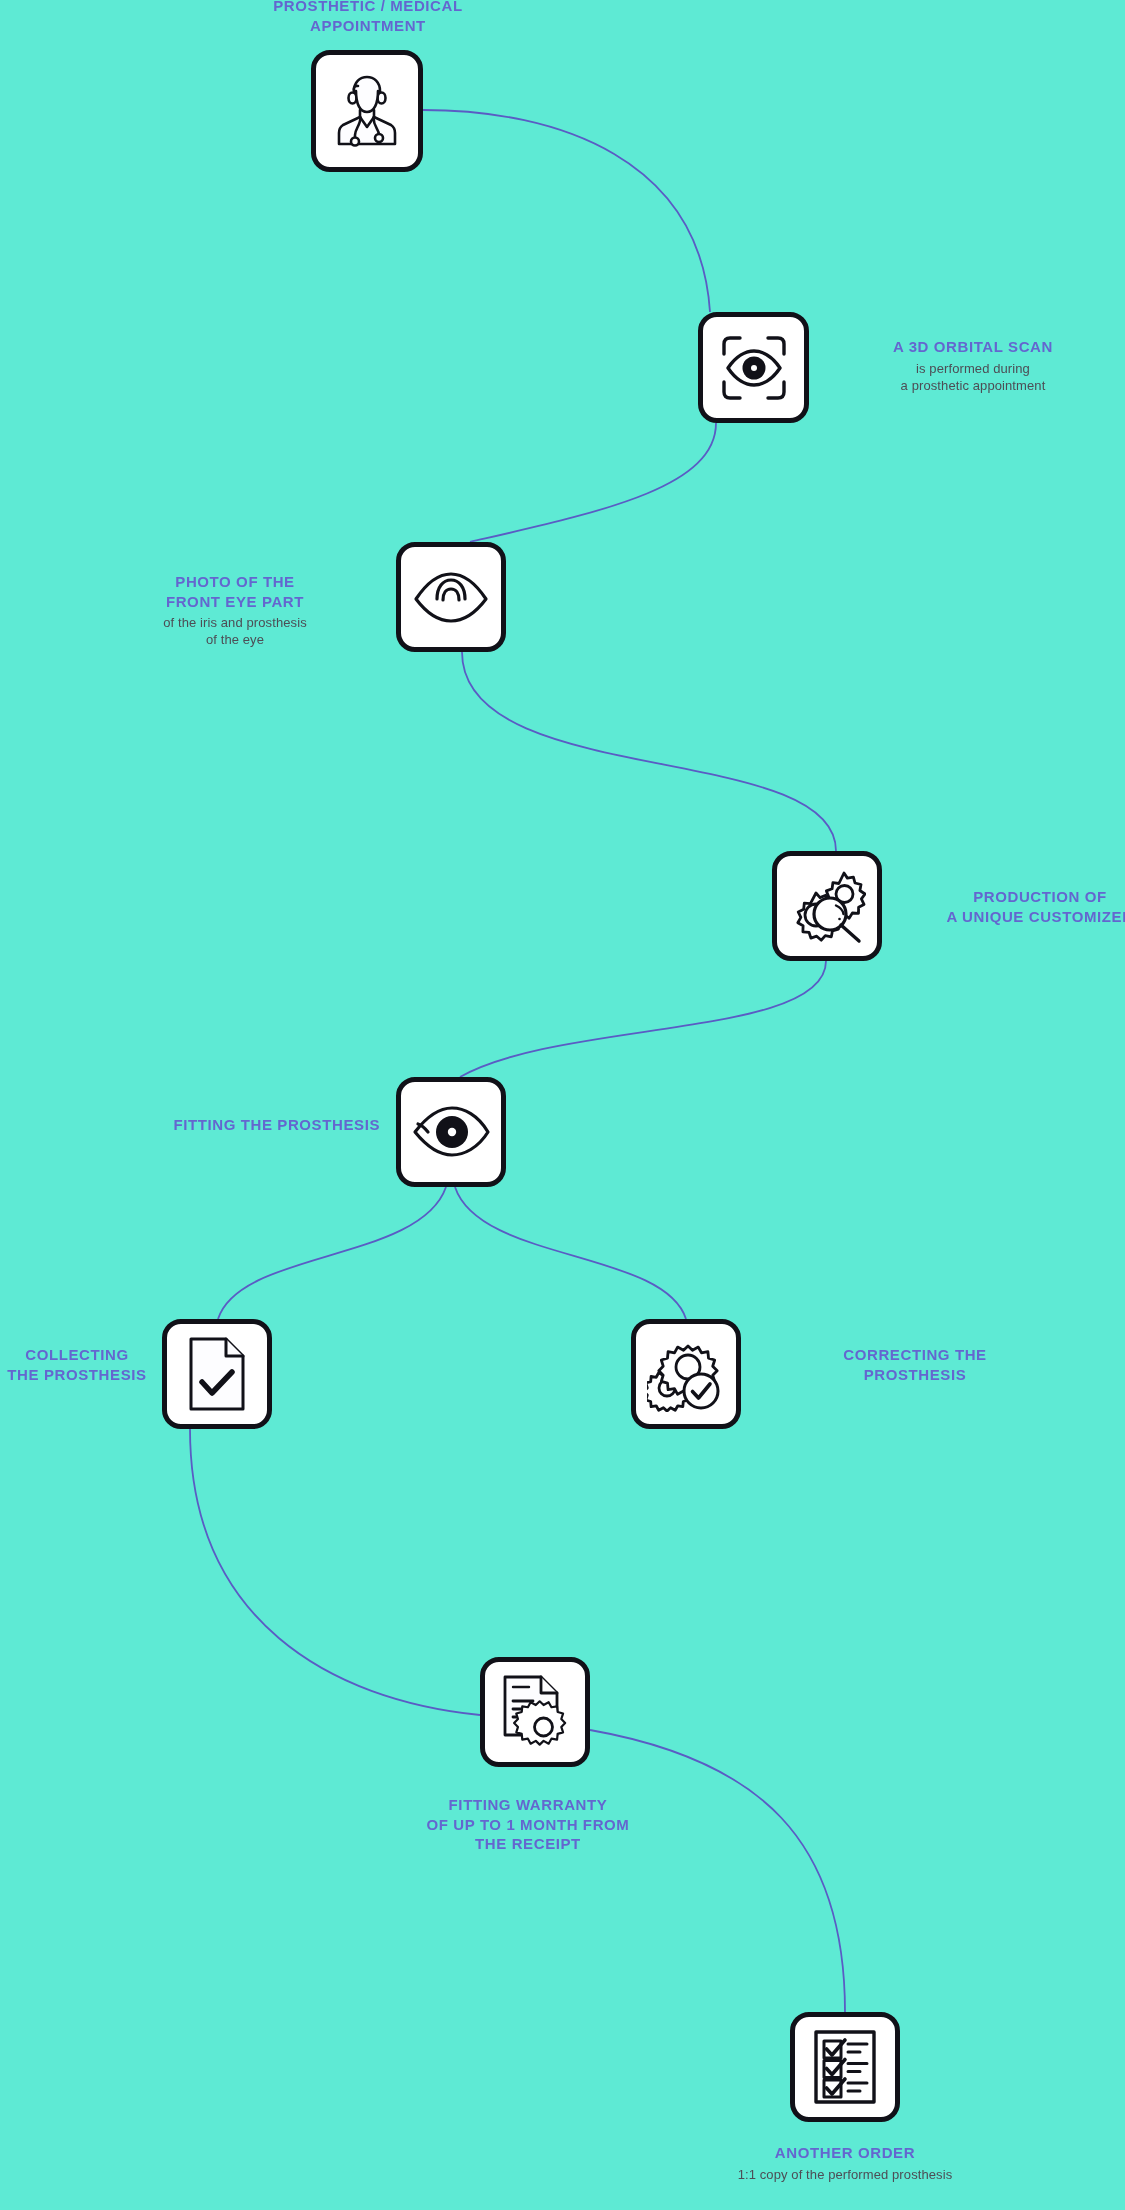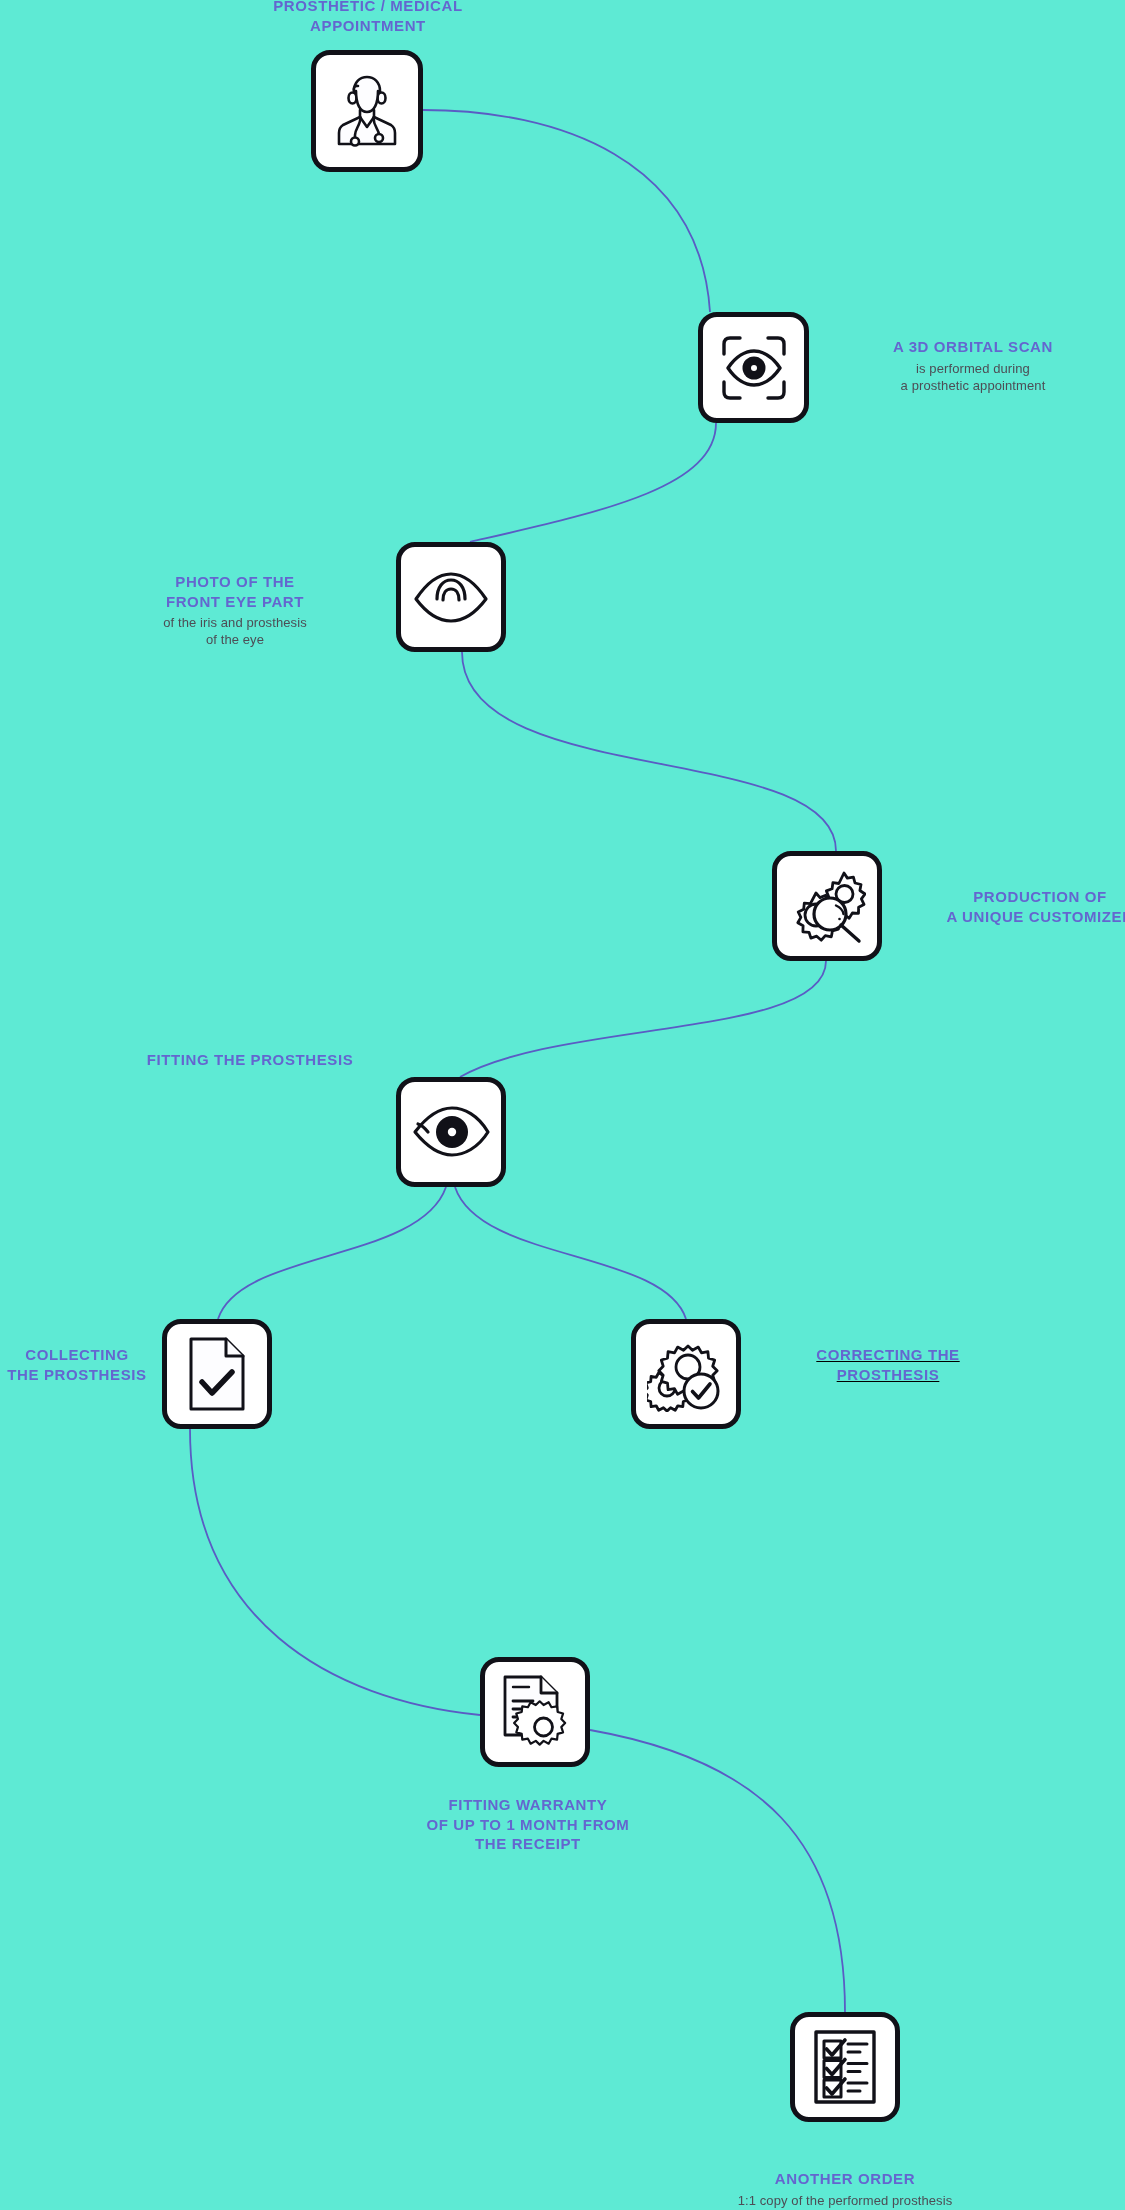--- a/index.html
+++ b/index.html
@@ -72,33 +72,33 @@
   #node-scan .icon-box { left: 698px; top: 312px; width: 111px; height: 111px; }
   #node-scan .label { left: 818px; top: 337px; width: 310px; text-align: center; }
 
   #node-photo .icon-box { left: 396px; top: 542px; width: 110px; height: 110px; }
   #node-photo .label { left: 60px; top: 572px; width: 350px; }
 
   #node-production .icon-box { left: 772px; top: 851px; width: 110px; height: 110px; }
   #node-production .label { left: 890px; top: 887px; width: 300px; }
 
   #node-fitting .icon-box { left: 396px; top: 1077px; width: 110px; height: 110px; }
-  #node-fitting .label { left: 120px; top: 1050px; width: 260px; }
+  #node-fitting .label { left: 120px; top: 1115px; width: 260px; text-align: right; }
 
   #node-collecting .icon-box { left: 162px; top: 1319px; width: 110px; height: 110px; }
   #node-collecting .label { left: -78px; top: 1345px; width: 310px; }
 
   #node-correcting .icon-box { left: 631px; top: 1319px; width: 110px; height: 110px; }
-  #node-correcting .label { left: 733px; top: 1345px; width: 310px; text-decoration: underline; }
+  #node-correcting .label { left: 760px; top: 1345px; width: 310px; }
 
   #node-warranty .icon-box { left: 480px; top: 1657px; width: 110px; height: 110px; }
   #node-warranty .label { left: 378px; top: 1795px; width: 300px; }
 
   #node-another .icon-box { left: 790px; top: 2012px; width: 110px; height: 110px; }
-  #node-another .label { left: 690px; top: 2143px; width: 310px; margin-top: 26px; }
+  #node-another .label { left: 690px; top: 2143px; width: 310px; }
 </style>
 </head>
 <body>
 
 <div id="stage">
 
   <svg id="flow-path-layer" viewBox="0 0 1125 2210" width="1125" height="2210" fill="none">
 
     <path d="M 423 110 C 560 110 700 160 710 312" stroke="#5a5cc4" stroke-width="1.8" fill="none"></path>
 

